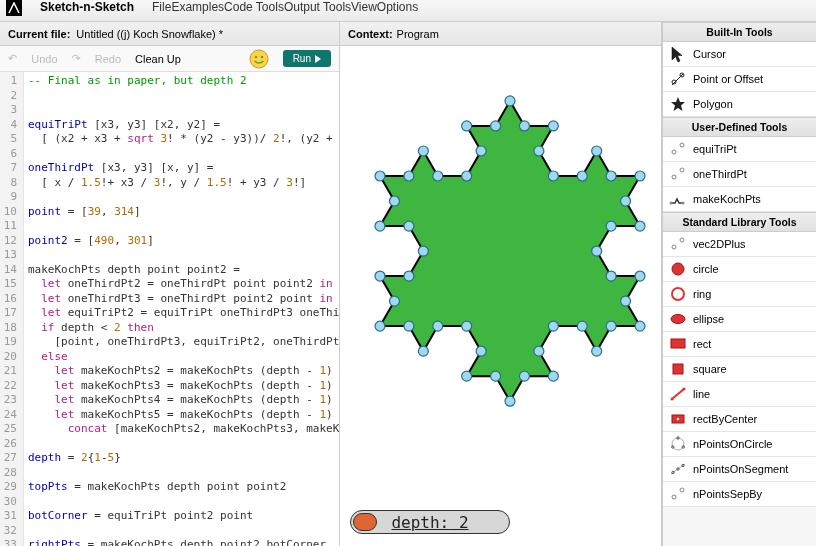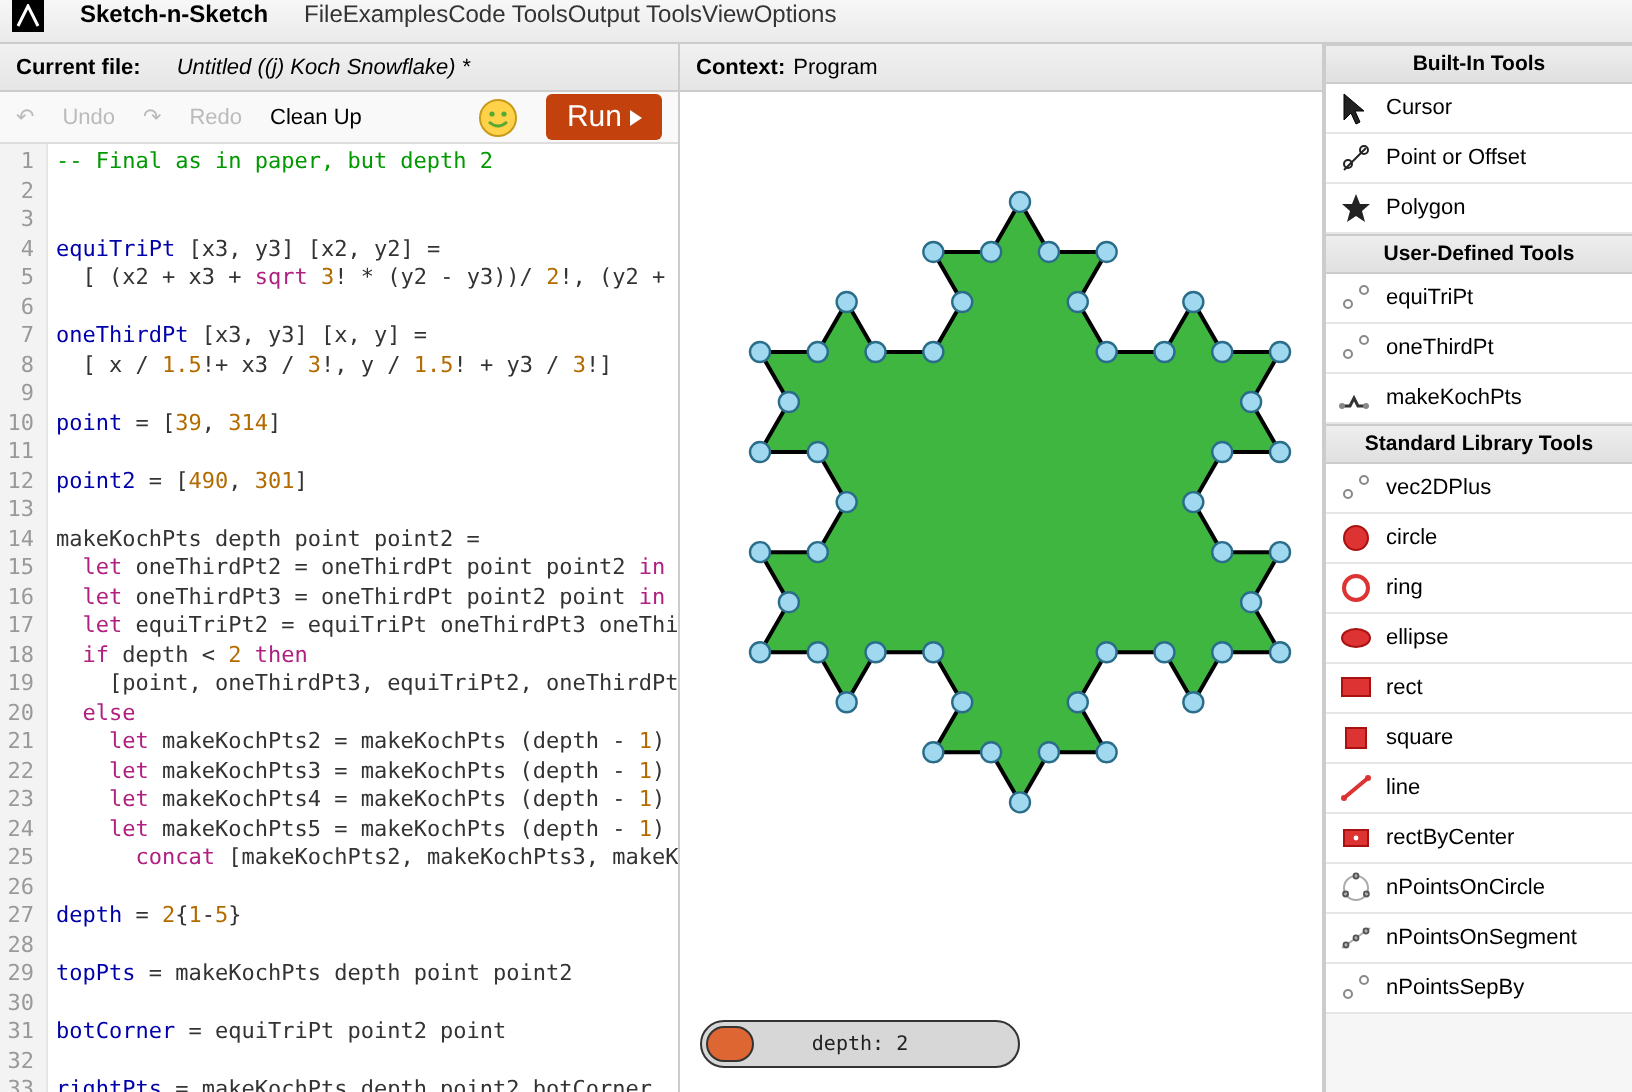--- a/index.html
+++ b/index.html
@@ -47,44 +47,44 @@
   .pane-header {
     height: 24px;
     background: linear-gradient(#f1f1f1,#e6e6e6);
     border-bottom:1px solid #ccc;
     display:flex;
     align-items:center;
     padding:0 8px;
     font-size:11px;
   }
   .pane-header .label { font-weight:600; }
-  .pane-header .val { font-style: italic; font-weight:400; margin-left:18px;}
+  .pane-header .val { font-weight:400; margin-left:6px;}
   .toolbar {
     height: 26px;
     background:#f9f9f9;
     border-bottom:1px solid #ddd;
     display:flex;
     align-items:center;
     padding:0 8px;
     gap:14px;
     font-size:11px;
     position:relative;
   }
   .toolbar .disabled { color:#bbb; }
   .toolbar .spacer { flex:1; }
   .toolbar .smiley {
     width:20px;height:20px;
   }
   .run-btn {
-    background:#c2410c;
+    background:#0f766e;
     color:#fff;
     border:none;
     border-radius:3px;
     padding:3px 10px;
-    font-size:15px;
+    font-size:10px;
     display:flex;align-items:center;gap:4px;
     cursor:pointer;
   }
   .run-btn .tri { width:0;height:0;border-left:6px solid #fff;border-top:4px solid transparent;border-bottom:4px solid transparent;}
   .code-area {
     flex:1;
     display:flex;
     overflow:hidden;
     font-family: Menlo, Consolas, monospace;
     font-size:11px;
@@ -137,22 +137,23 @@
   .slider-knob {
     position:absolute;
     left:2px; top:2px;
     width:24px;height:18px;
     background:#d63;
     border:1px solid #333;
     border-radius:9px;
   }
   .slider-label {
     margin:0 auto;
-    font-family:Menlo,monospace;font-size:10px;
+    font-family:Menlo,monospace;font-size:16px;
     color:#222;
+    text-decoration:underline;
   }
   
   .tools-pane {
     width: 154px;
     background:#f6f6f6;
     border-left:1px solid #ccc;
     overflow-y:auto;
     font-size:11px;
   }
   .tools-pane .section-hdr {

